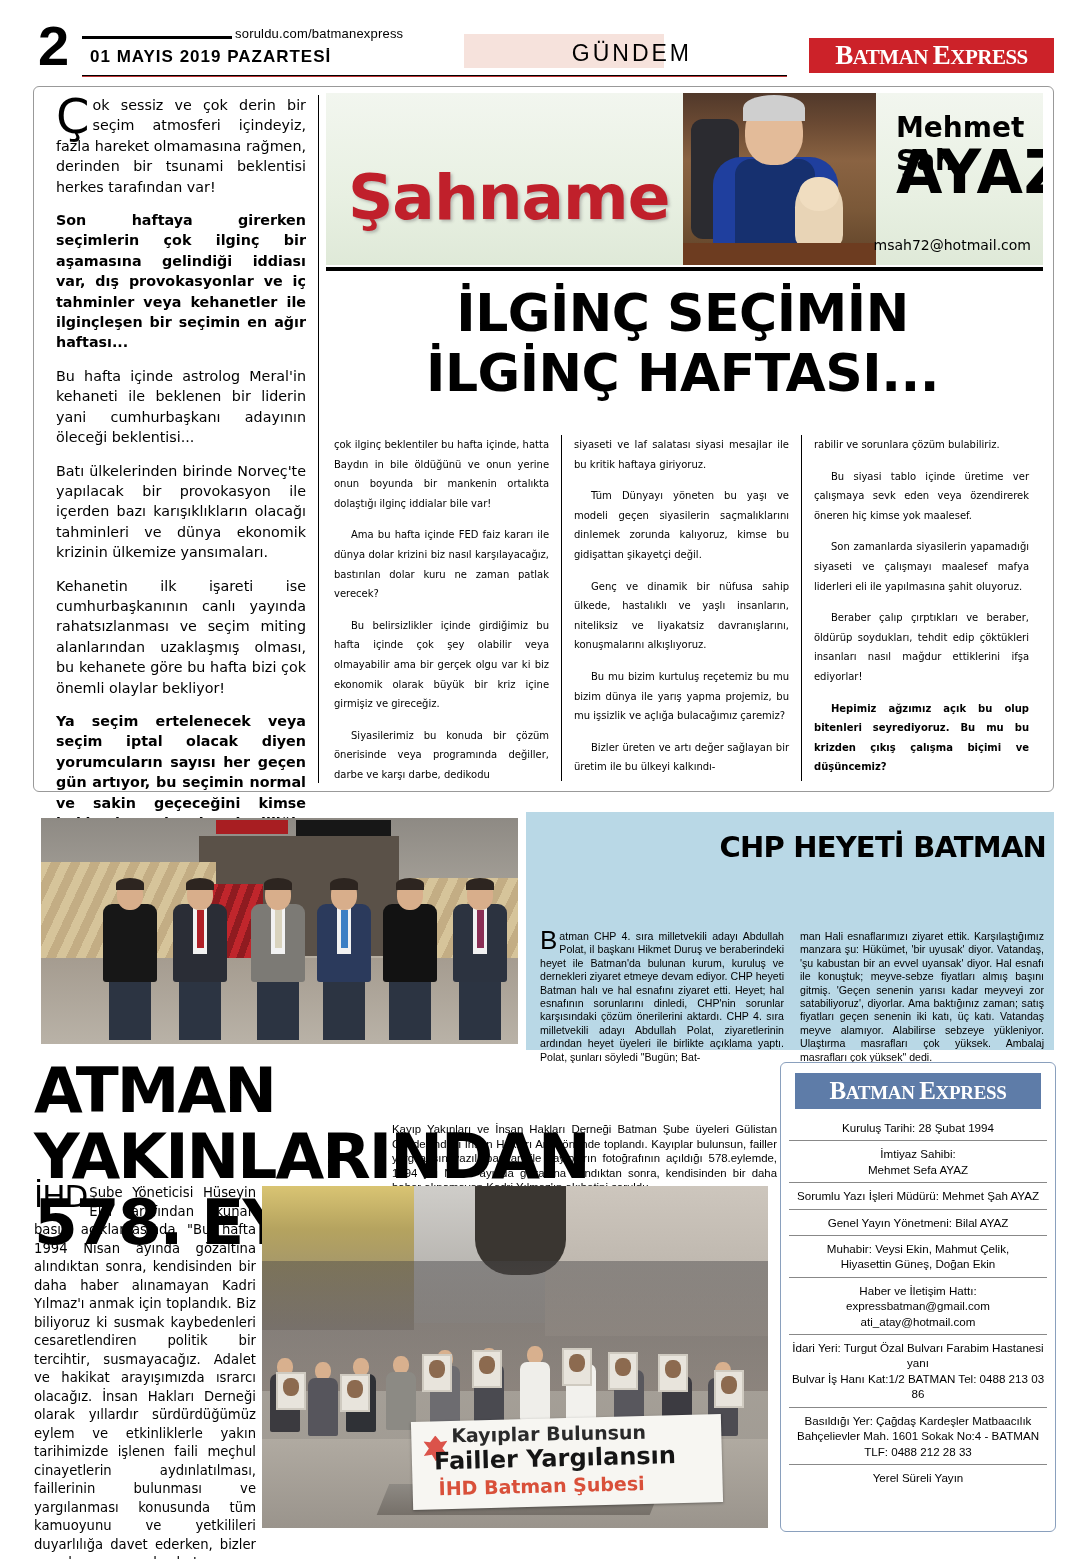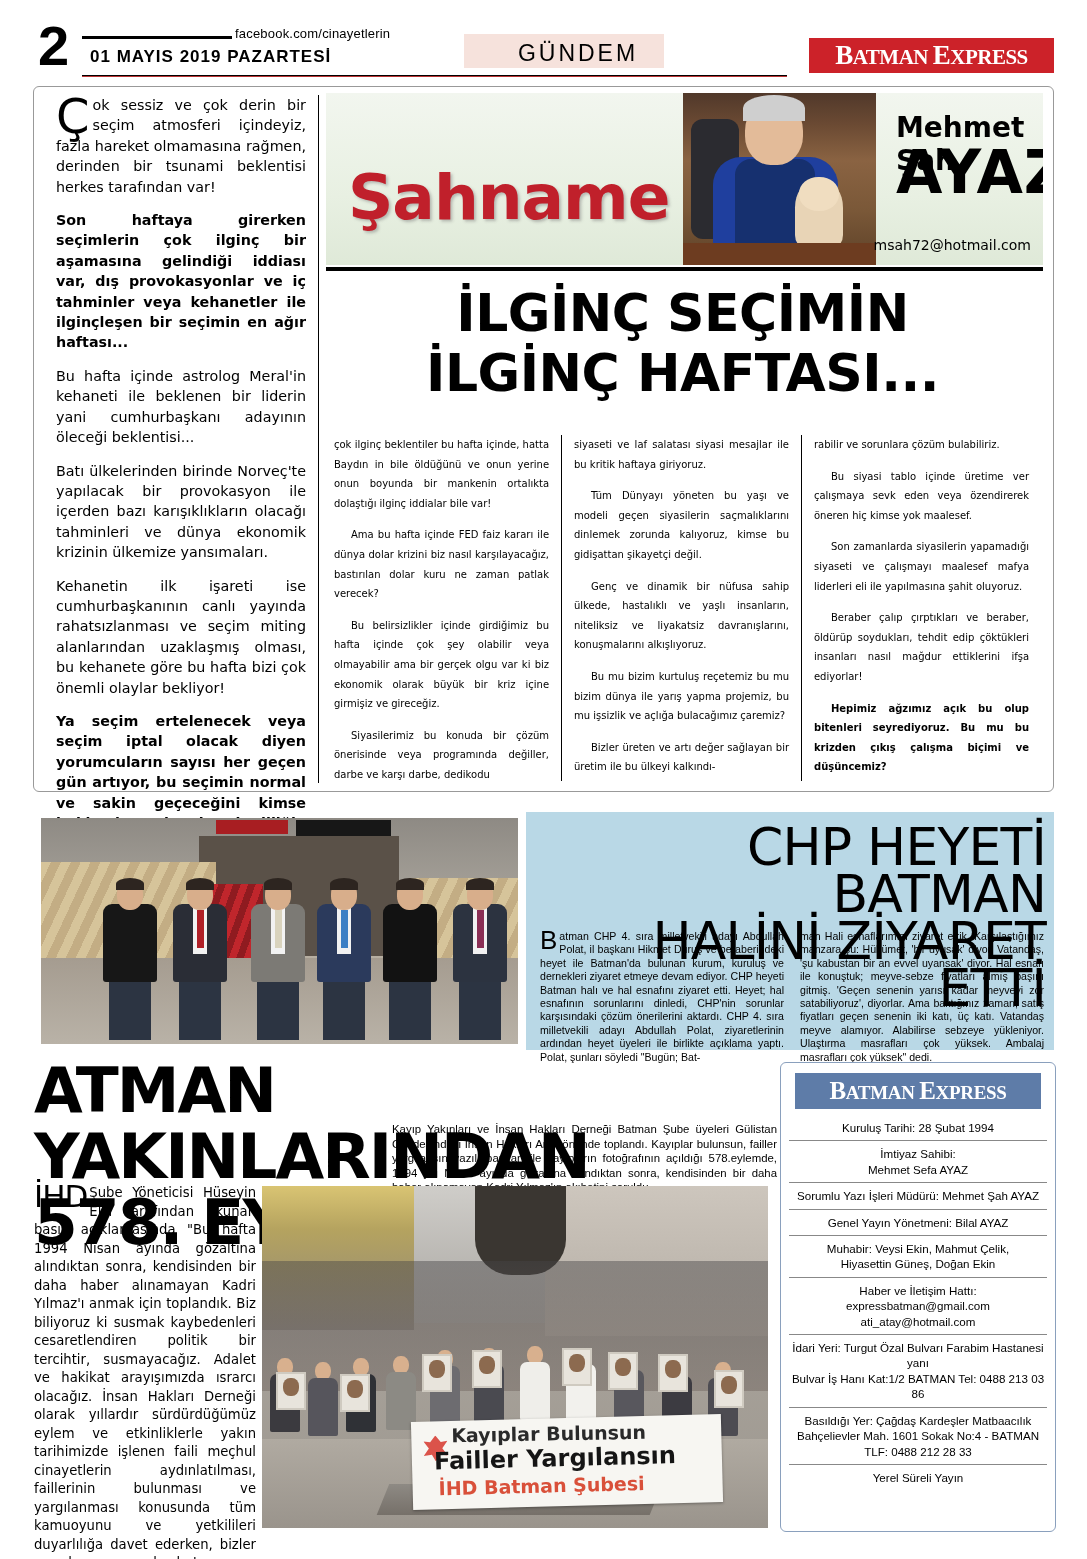--- a/index.html
+++ b/index.html
@@ -31,21 +31,21 @@
   .hdr-date {
     position: absolute; left: 90px; top: 47px;
     font-size: 17px; font-weight: bold; letter-spacing: 1px;
   }
   .hdr-gundem-box {
     position: absolute; left: 464px; top: 34px; width: 200px; height: 34px;
     background: #f6e2dc;
   }
   .hdr-gundem {
     position: absolute; left: 464px; top: 40px; width: 228px;
-    text-align: center; font-size: 23px; letter-spacing: 3px;
+    text-align: right; font-size: 23px; letter-spacing: 3px;
   }
   .hdr-logo {
     position: absolute; right: 33px; top: 38px;
     width: 245px; height: 35px; background: #cc2229;
     display: flex; align-items: center; justify-content: center;
   }
   .hdr-logo span {
     color: #fff; font-weight: bold; font-size: 27px;
     font-family: "Liberation Serif", serif;
     letter-spacing: -.5px; white-space: nowrap;
@@ -242,21 +242,21 @@
     position: absolute; bottom: 92px; left: 28px; width: 7px; height: 38px;
   }
 
   .chp-right {
     position: absolute; left: 493px; top: 0; right: 0; bottom: 0;
     background: #b9d8e6;
   }
   .chp-headline {
     position: absolute; left: 21px; top: 12px; right: 8px;
     font-family: "DejaVu Sans", sans-serif;
-    font-weight: normal; font-size: 52px; line-height: 47px;
+    font-weight: bold; font-size: 29px; line-height: 47px;
     letter-spacing: -.8px; text-align: right;
   }
   .chp-body {
     position: absolute; left: 14px; top: 118px; right: 10px; bottom: 6px;
     display: flex; gap: 16px;
     font-size: 10.6px; line-height: 13.4px; text-align: justify;
     font-family: "Liberation Sans", sans-serif;
   }
   .chp-body > div { flex: 1; }
   .chp-drop {
@@ -384,21 +384,21 @@
   }
 </style>
 </head>
 <body>
 
 <div class="page">
 
   <div class="header">
     <div class="pagenum">2</div>
     <div class="hdr-rule-top"></div>
-    <div class="hdr-fb">facebook.com/cinayetlerin</div>
+    <div class="hdr-fb">soruldu.com/batmanexpress</div>
     <div class="hdr-date">01 MAYIS 2019 PAZARTESİ</div>
     <div class="hdr-gundem-box"></div>
     <div class="hdr-gundem">GÜNDEM</div>
     <div class="hdr-logo">
       <span><span>B</span><span class="sm">ATMAN </span><span>E</span><span class="sm">XPRESS</span></span>
     </div>
     <div class="hdr-rule-bot"></div>
   </div>
 
   <div class="opinion-wrap">
@@ -516,21 +516,20 @@
           <span class="shirt"></span>
           <span class="tie" style="background:#8b2f55"></span>
           <span class="head"></span>
           <span class="hair"></span>
         </div>
     </div>
 
     <div class="chp-right">
       <div class="chp-headline">
         <div>CHP HEYETİ BATMAN</div>
-        <div>HALİNİ ZİYARET ETTİ</div>
       </div>
       <div class="chp-body">
         <div><span class="chp-drop">B</span><span>atman CHP 4. sıra milletvekili adayı Abdullah Polat, il başkanı Hikmet Duruş ve beraberindeki heyet ile Batman'da bulunan kurum, kuruluş ve dernekleri ziyaret etmeye devam ediyor. CHP heyeti Batman halı ve hal esnafını ziyaret etti. Heyet; hal esnafının sorunlarını dinledi, CHP'nin sorunlar karşısındaki çözüm önerilerini aktardı. CHP 4. sıra milletvekili adayı Abdullah Polat, ziyaretlerinin ardından heyet üyeleri ile birlikte açıklama yaptı. Polat, şunları söyledi "Bugün; Bat-</span></div>
         <div>man Hali esnaflarımızı ziyaret ettik. Karşılaştığımız manzara şu: Hükümet, 'bir uyusak' diyor. Vatandaş, 'şu kabustan bir an evvel uyansak' diyor. Hal esnafı ile konuştuk; meyve-sebze fiyatları almış başını gitmiş. 'Geçen senenin yarısı kadar meyveyi zor satabiliyoruz', diyorlar. Ama baktığınız zaman; satış fiyatları geçen senenin iki katı, üç katı. Vatandaş meyve alamıyor. Alabilirse sebzeye yükleniyor. Ulaştırma masrafları çok yüksek. Ambalaj masrafları çok yüksek" dedi.</div>
       </div>
     </div>
   </div>
 
   <div class="kayip-headline">
     <div>ATMAN YAKINLARINDAN</div>

